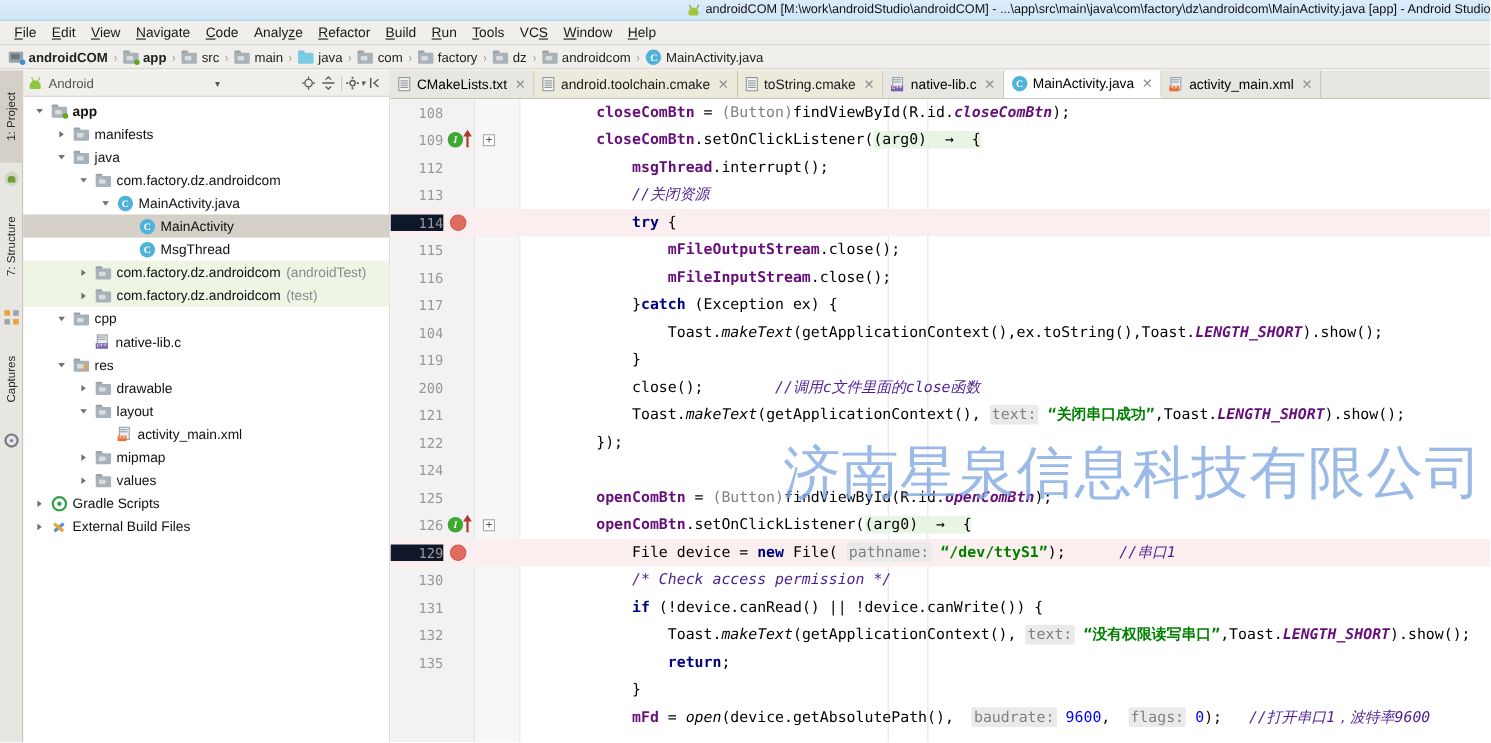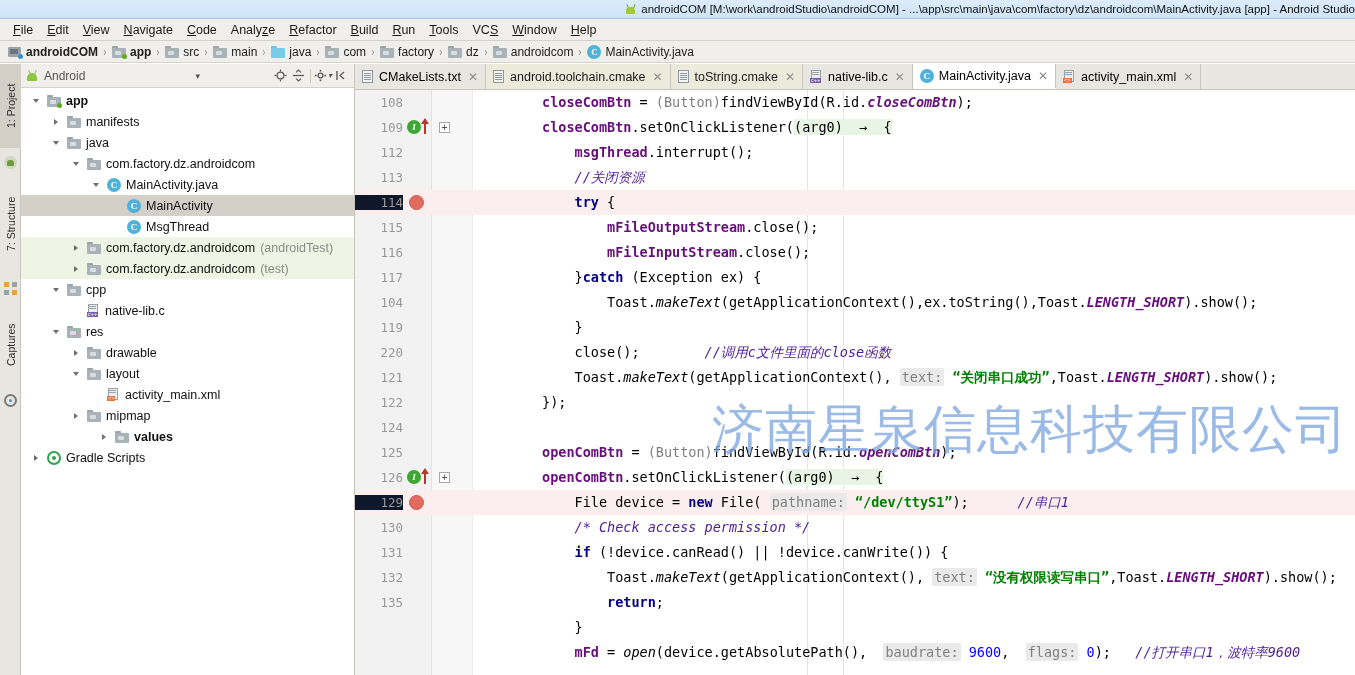--- a/index.html
+++ b/index.html
@@ -601,38 +601,49 @@
             <span class="twig">
               <i class="chev chev-r"></i>
             </span>
             <span style="width: 5px;"></span>
             <span class="f-ico f-gray">
               <i class="tab"></i>
               <i class="bd"></i>
             </span>
             <span class="tlabel">mipmap</span>
           </div>
-          <div class="trow" style="padding-left: 76px; font-weight: bold;">
+          <div class="trow" style="padding-left: 48px;">
             <span class="twig">
               <i class="chev chev-r"></i>
             </span>
             <span style="width: 5px;"></span>
             <span class="f-ico f-gray">
               <i class="tab"></i>
               <i class="bd"></i>
             </span>
             <span class="tlabel">values</span>
           </div>
           <div class="trow" style="padding-left: 8px;">
             <span class="twig">
               <i class="chev chev-r"></i>
             </span>
             <span style="width: 5px;"></span>
             <span class="grd-ico"></span>
             <span class="tlabel">Gradle Scripts</span>
+          </div>
+          <div class="trow" style="padding-left: 8px;">
+            <span class="twig">
+              <i class="chev chev-r"></i>
+            </span>
+            <span style="width: 5px;"></span>
+            <span class="ext-ico">
+              <i class="h1"></i>
+              <i class="h2"></i>
+            </span>
+            <span class="tlabel">External Build Files</span>
           </div>
         </div>
     </div>
 
     <div class="editor-col">
       <div class="tabsbar" id="etabs">
           <div class="etab plain">
             <span class="cm-ico">
               <i class="pg"></i>
               <i class="ln"></i>
@@ -717,21 +728,21 @@
             <div class="crow">
               <span class="ln-num">117</span>
             </div>
             <div class="crow">
               <span class="ln-num">104</span>
             </div>
             <div class="crow">
               <span class="ln-num">119</span>
             </div>
             <div class="crow">
-              <span class="ln-num">220</span>
+              <span class="ln-num">200</span>
             </div>
             <div class="crow">
               <span class="ln-num">121</span>
             </div>
             <div class="crow">
               <span class="ln-num">122</span>
             </div>
             <div class="crow">
               <span class="ln-num">124</span>
             </div>

